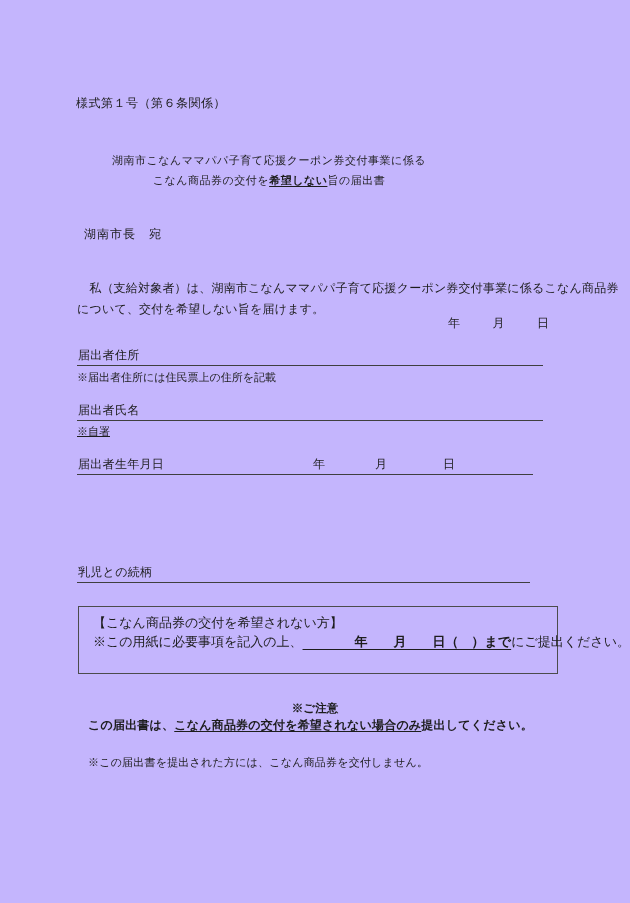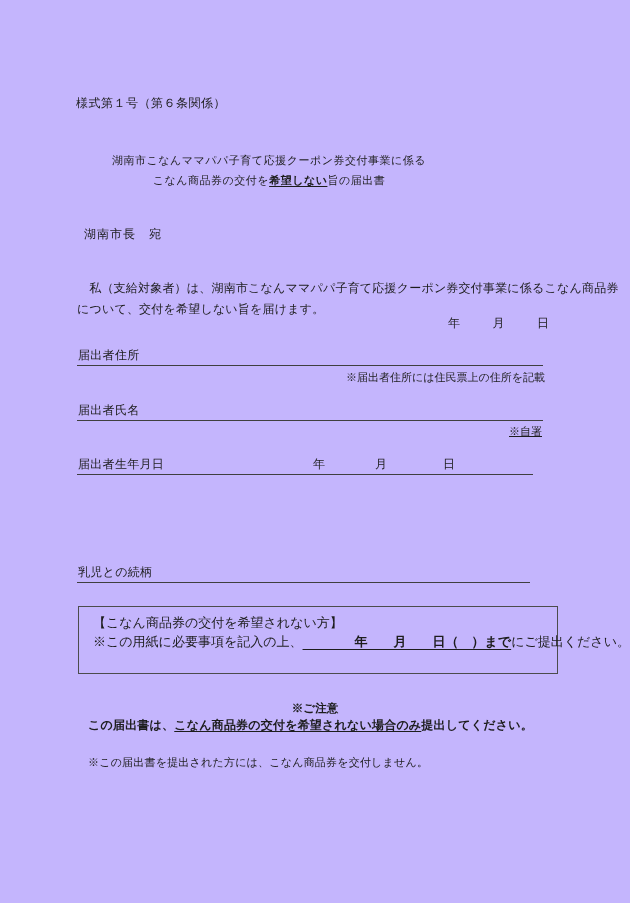--- a/index.html
+++ b/index.html
@@ -22,21 +22,21 @@
   .field{border-bottom:1px solid #3f3f3f;height:15px;}
   .field-label{position:absolute;left:1px;bottom:1px;letter-spacing:.3px;}
   .field-address{left:77px;top:350px;width:466px;}
   .field-name{left:77px;top:405px;width:466px;}
   .field-birth{left:77px;top:459px;width:456px;}
   .field-contact{left:77px;top:516px;width:466px;}
   .field-rel{left:77px;top:567px;width:453px;}
   .bd-year{position:absolute;left:236px;bottom:1px;}
   .bd-month{position:absolute;left:298px;bottom:1px;}
   .bd-day{position:absolute;left:366px;bottom:1px;}
-  .hint{text-align:right;font-size:11px;color:#1d1d1d;}
+  .hint{font-size:11px;color:#1d1d1d;}
   .hint-address{left:77px;top:370px;width:468px;}
   .hint-name{left:77px;top:424px;width:465px;text-decoration:underline;}
   .deadline-box{
     left:78px;top:606px;width:480px;height:68px;
     border:1px solid #4c4c4c;box-sizing:border-box;
     padding:6px 14px;font-size:13px;line-height:19px;
     background:transparent;white-space:nowrap;
   }
   .deadline-blank{font-weight:bold;text-decoration:underline;text-underline-offset:3px;}
   .notice-heading{left:0;top:701px;width:630px;text-align:center;font-weight:bold;font-size:11.5px;}

